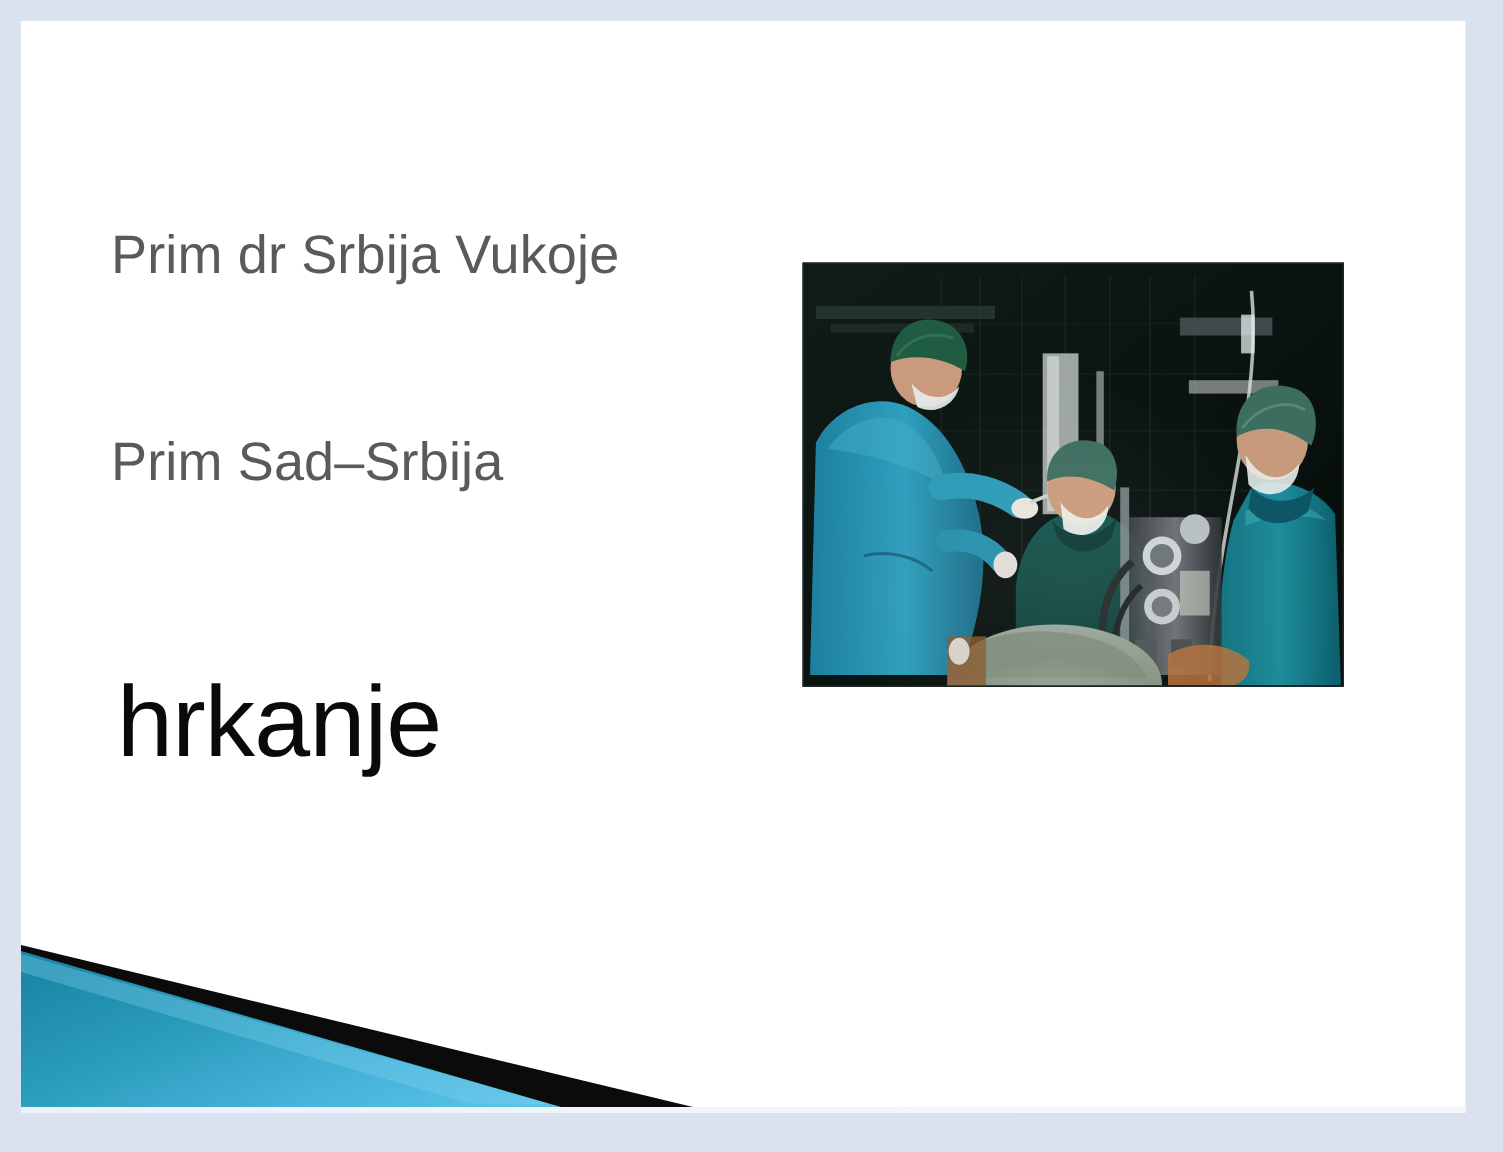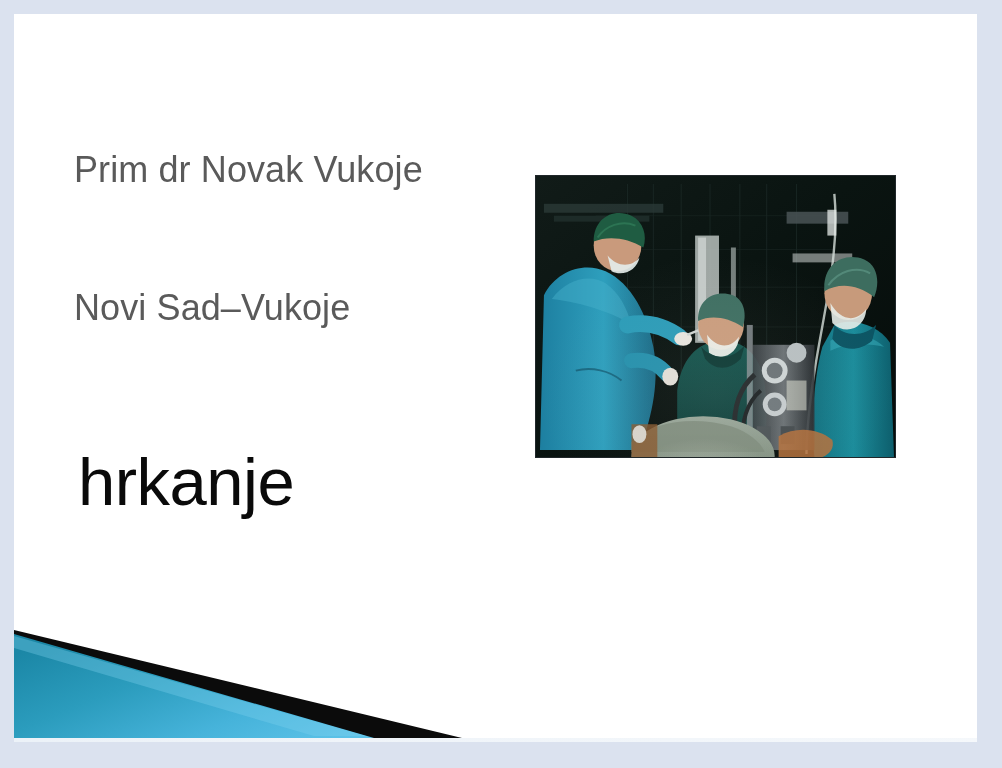--- a/index.html
+++ b/index.html
@@ -90,22 +90,22 @@
   #corner-decoration svg { display: block; width: 100%; height: 100%; }
 </style>
 </head>
 <body>
 
 <div id="slide-frame">
 
   <div id="slide-canvas">
 
     <div id="title-block">
-      <span class="title-line">Prim dr Novak Vukoje</span>
-      <span class="title-line">Novi Sad–Vukoje</span>
+      <span class="title-line">Prim dr Srbija Vukoje</span>
+      <span class="title-line">Prim Sad–Srbija</span>
     </div>
 
     <div id="main-heading">
       <span class="heading-line">hrkanje</span>
       
     </div>
 
     <div id="photo">
       <svg viewBox="0 0 361 283" preserveAspectRatio="none">
         <defs>

